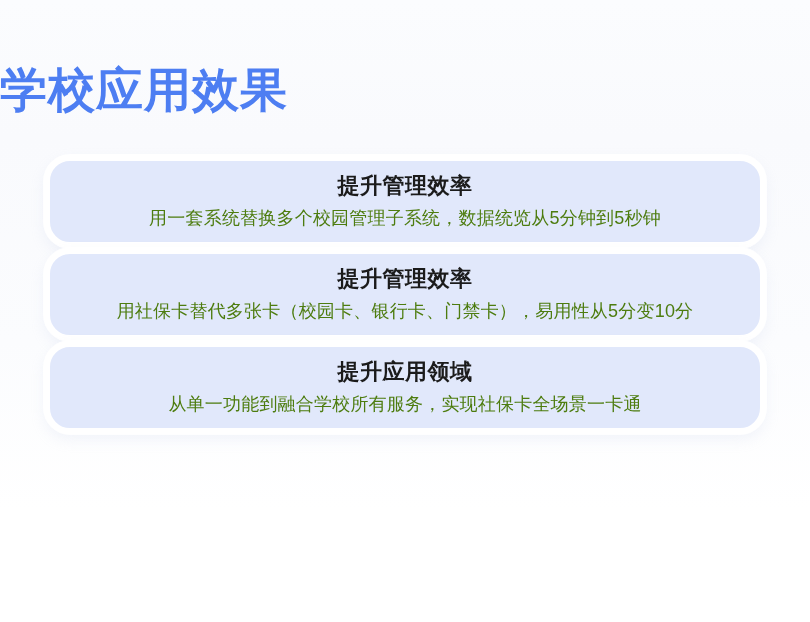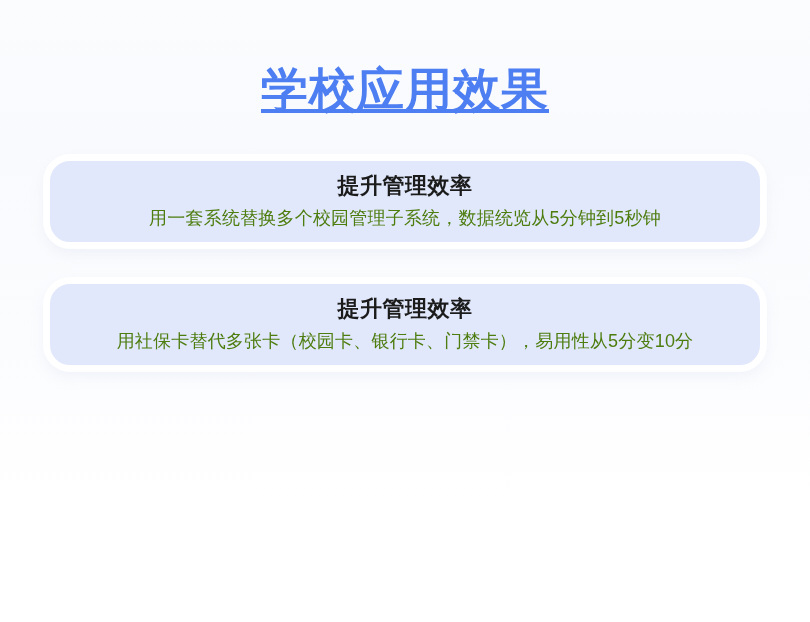--- a/index.html
+++ b/index.html
@@ -23,44 +23,42 @@
     box-sizing: border-box;
     overflow: hidden;
   }
 
   
   .page-title {
     position: absolute;
     left: 0;
     top: 62px;
     width: 810px;
-    text-align: center;
+    text-align: left;
     font-size: 47px;
     line-height: 56px;
     font-weight: 700;
     letter-spacing: 1px;
     color: #4d7ef2;
     white-space: nowrap;
-    text-decoration: underline;
   }
 
   
   .cards {
     position: absolute;
     left: 44px;
     top: 155px;
     width: 722px;
   }
 
   .card {
     position: relative;
     box-sizing: border-box;
     width: 722px;
     height: 93px;
-    margin-bottom: 30px;
     border-radius: 26px;
     background: #e1e8fb;
     border: 6px solid #ffffff;
     box-shadow: 0 0 0 1px rgba(255,255,255,0.9),
                 0 6px 14px rgba(180, 195, 225, 0.16);
     display: flex;
     flex-direction: column;
     align-items: center;
     justify-content: center;
   }
@@ -97,15 +95,19 @@
     <div class="card">
       <div class="card-title">提升管理效率</div>
       <div class="card-desc">用一套系统替换多个校园管理子系统，数据统览从5分钟到5秒钟</div>
     </div>
 
     <div class="card">
       <div class="card-title">提升管理效率</div>
       <div class="card-desc">用社保卡替代多张卡（校园卡、银行卡、门禁卡），易用性从5分变10分</div>
     </div>
 
+    <div class="card">
+      <div class="card-title">提升应用领域</div>
+      <div class="card-desc">从单一功能到融合学校所有服务，实现社保卡全场景一卡通</div>
+    </div>
 
   </div>
 </div>
 
 </body></html>

